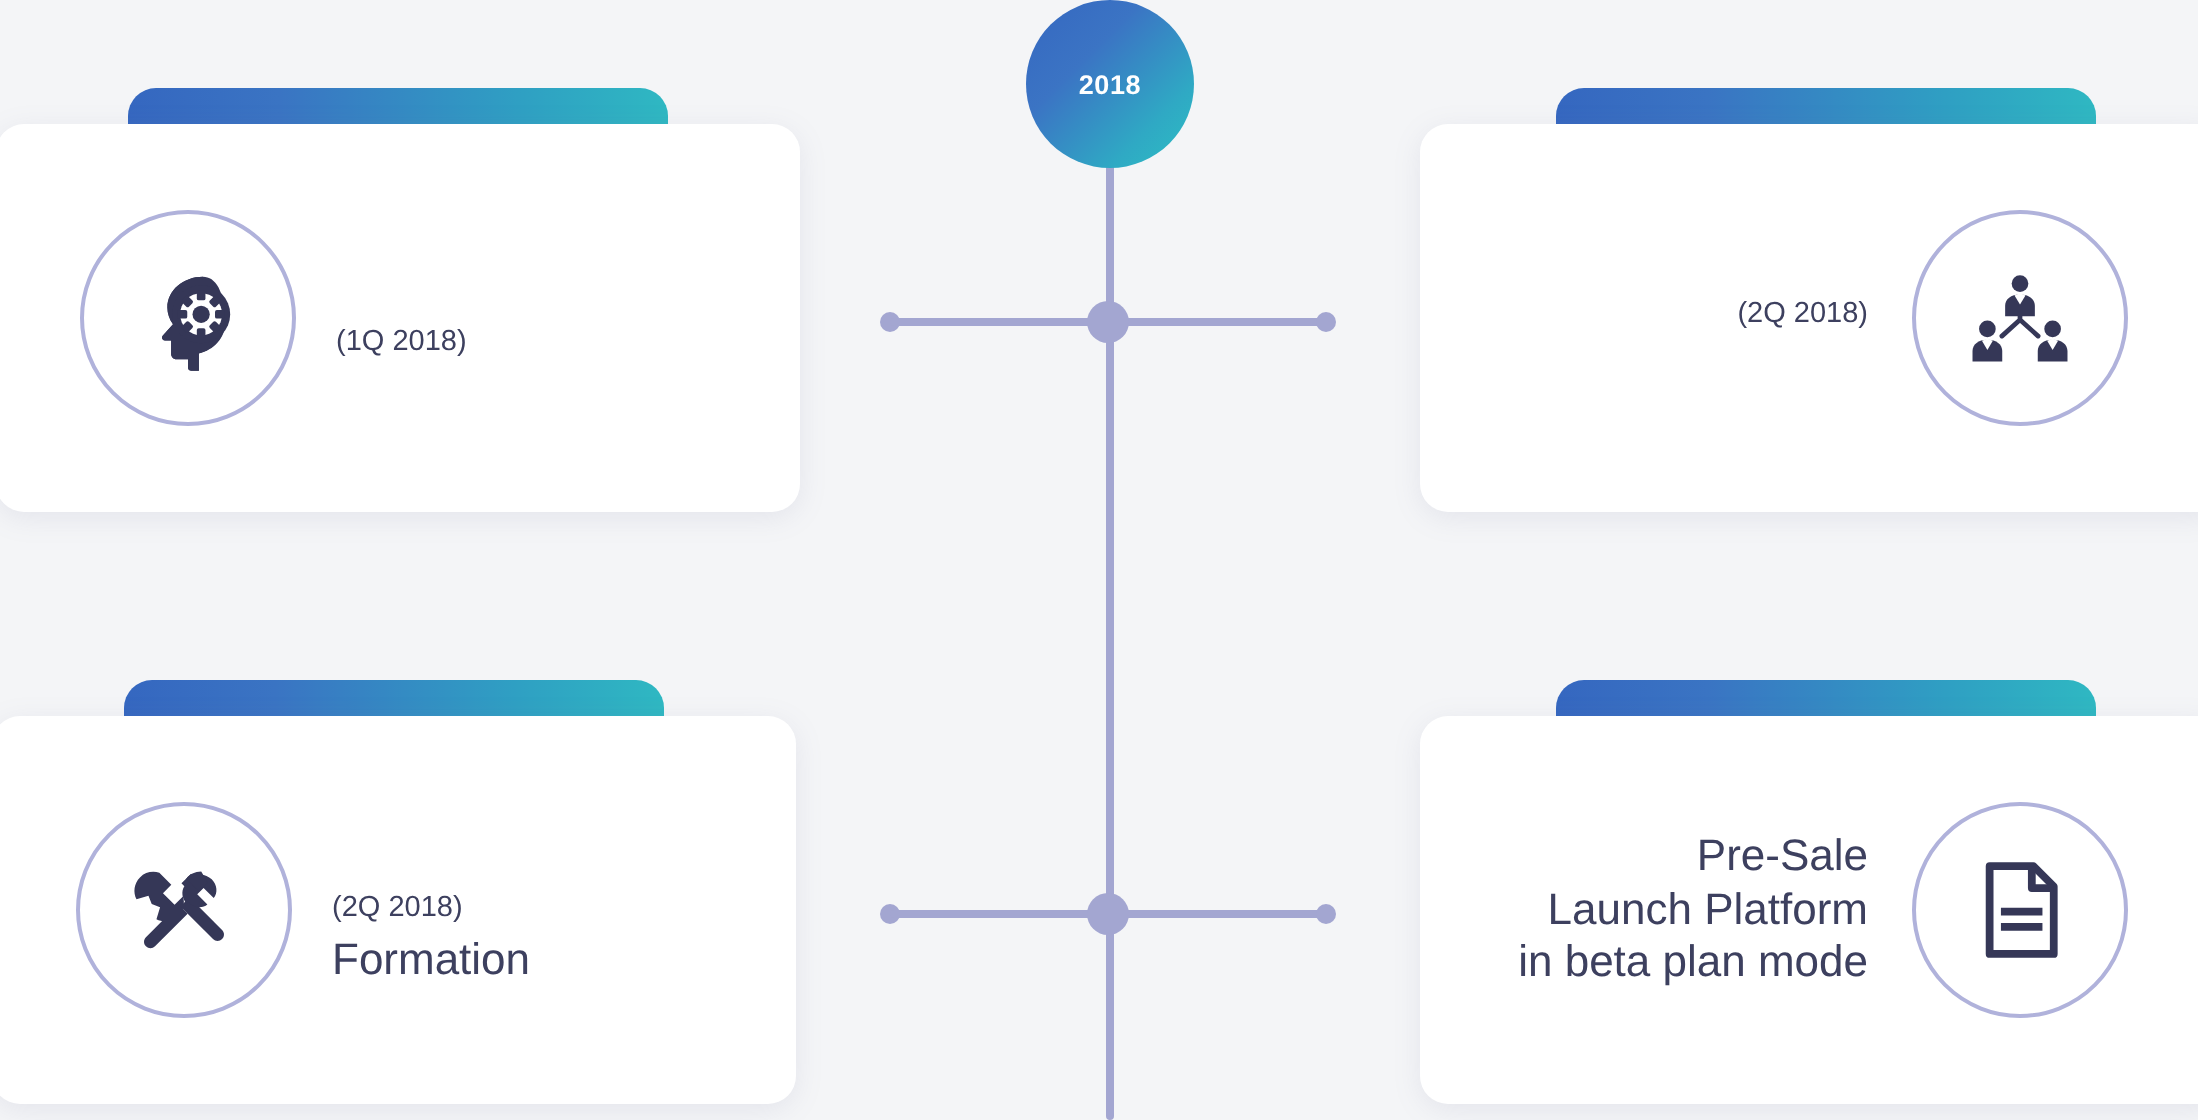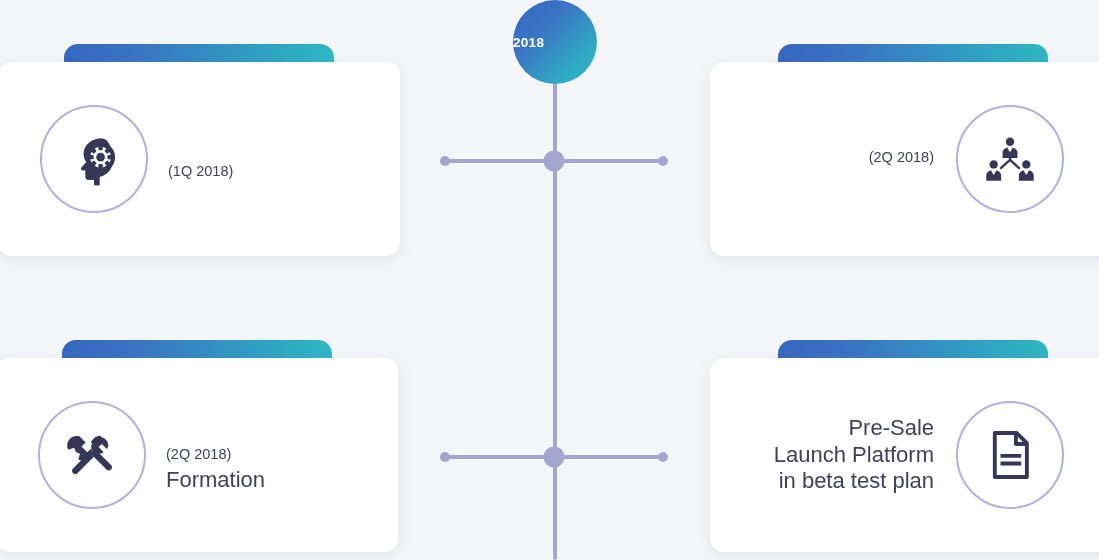--- a/index.html
+++ b/index.html
@@ -33,20 +33,21 @@
   .year-badge {
     position: absolute;
     left: 513px;
     top: 0px;
     width: 84px;
     height: 84px;
     border-radius: 50%;
     background: linear-gradient(135deg, #3567c0 0%, #3b74c4 35%, #2fa9c4 75%, #2dbfc3 100%);
     display: flex;
     align-items: center;
+    justify-content: center;
     z-index: 4;
   }
   .year-badge-label {
     color: #ffffff;
     font-size: 13.5px;
     font-weight: bold;
     letter-spacing: 0.3px;
   }
 
   
@@ -272,18 +273,18 @@
       <div class="icon-circle">
         <svg width="54" height="54" viewBox="0 0 64 64">
           <path d="M14 6h26l12 12v40H14z" fill="none" stroke="#353757" stroke-width="4.6" stroke-linejoin="round"></path>
           <path d="M39 6v13h13" fill="none" stroke="#353757" stroke-width="4.6" stroke-linejoin="round"></path>
           <path d="M23 33h20M23 42h20" stroke="#353757" stroke-width="4.6" stroke-linecap="square"></path>
         </svg>
       </div>
       <div class="card-text">
         <div class="card-title">Pre-Sale
 Launch Platform
-in beta test plan</div>
+in beta plan mode</div>
       </div>
     </div>
   </div>
 
 </div>
 
 </body></html>

